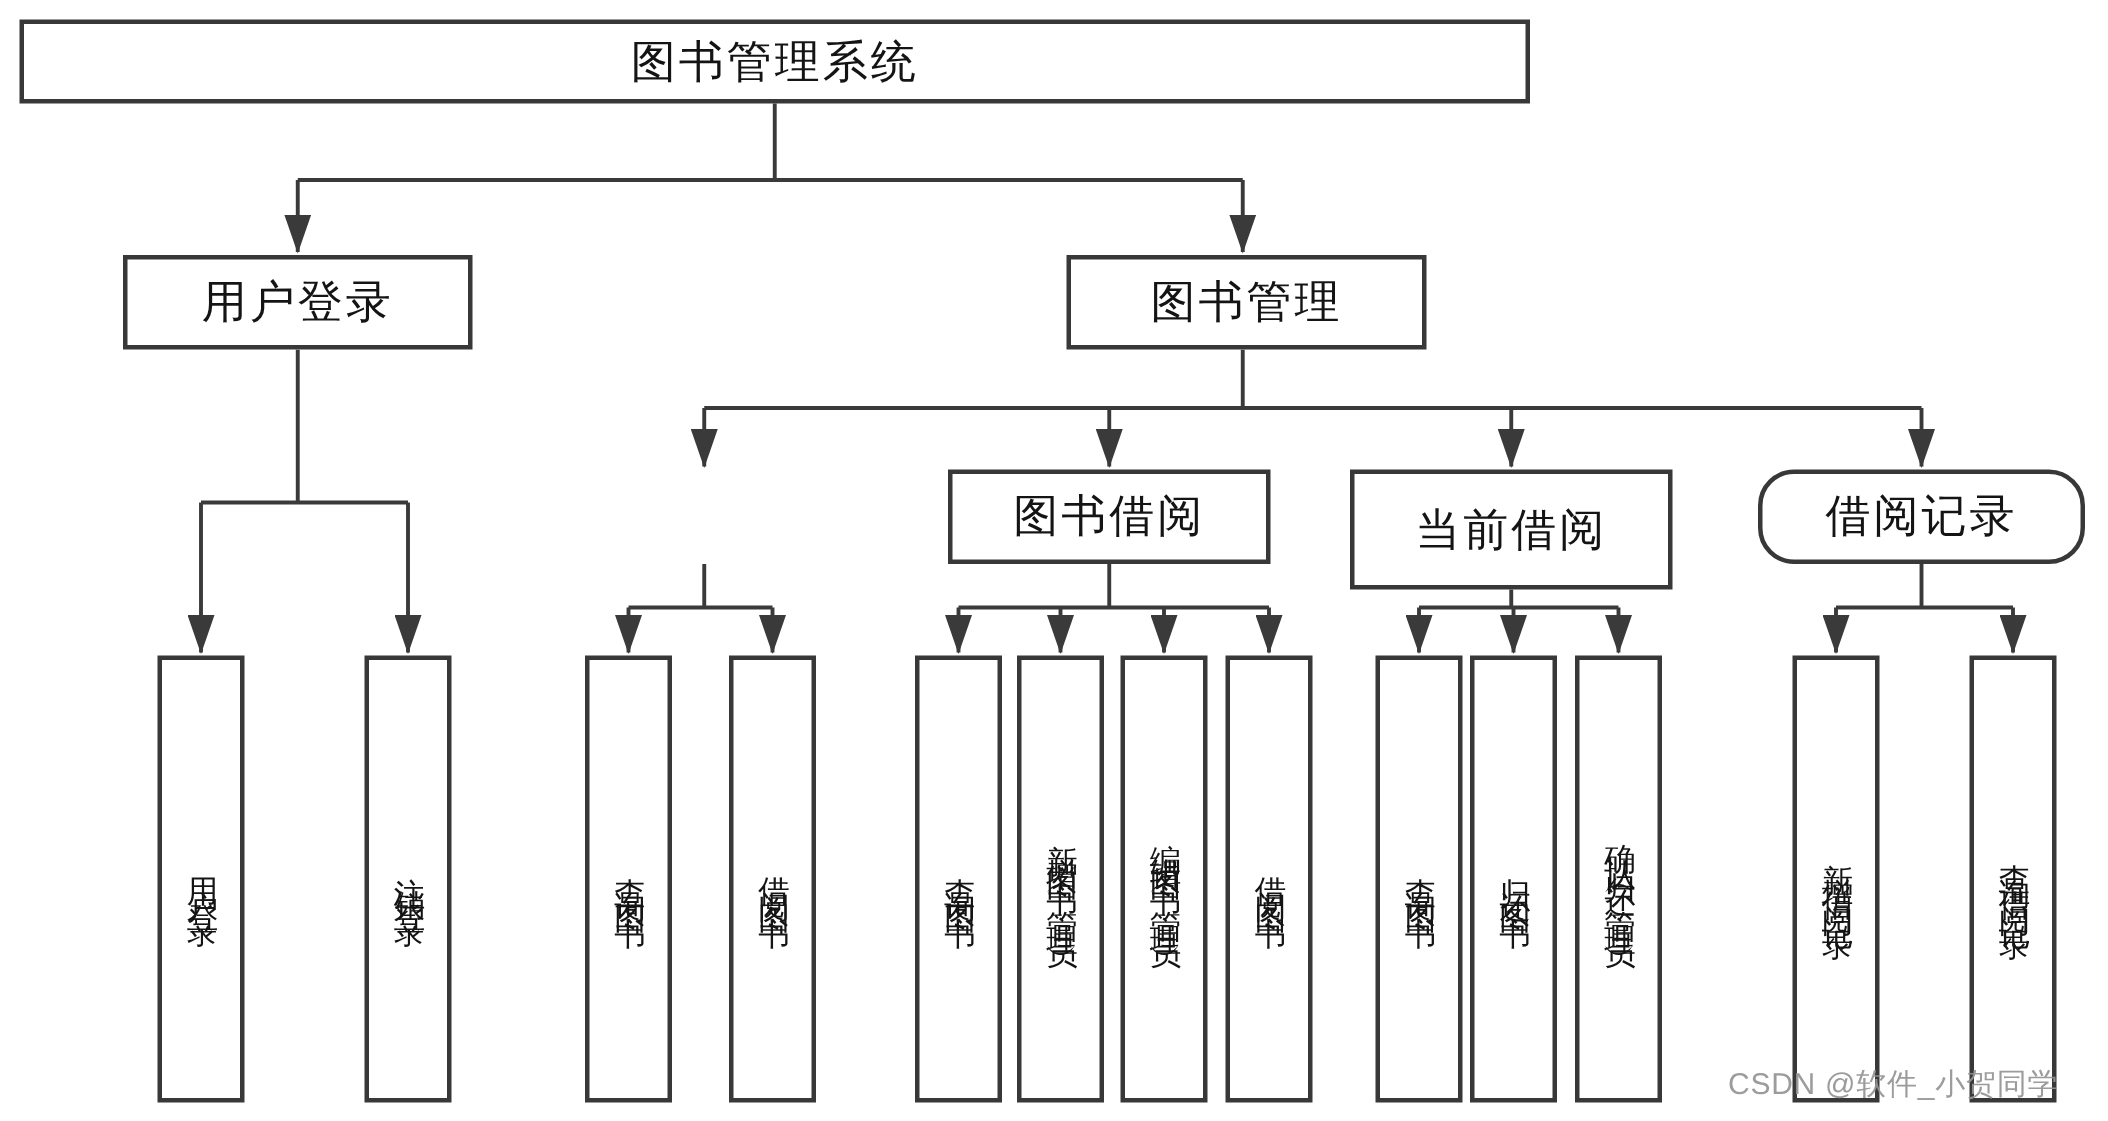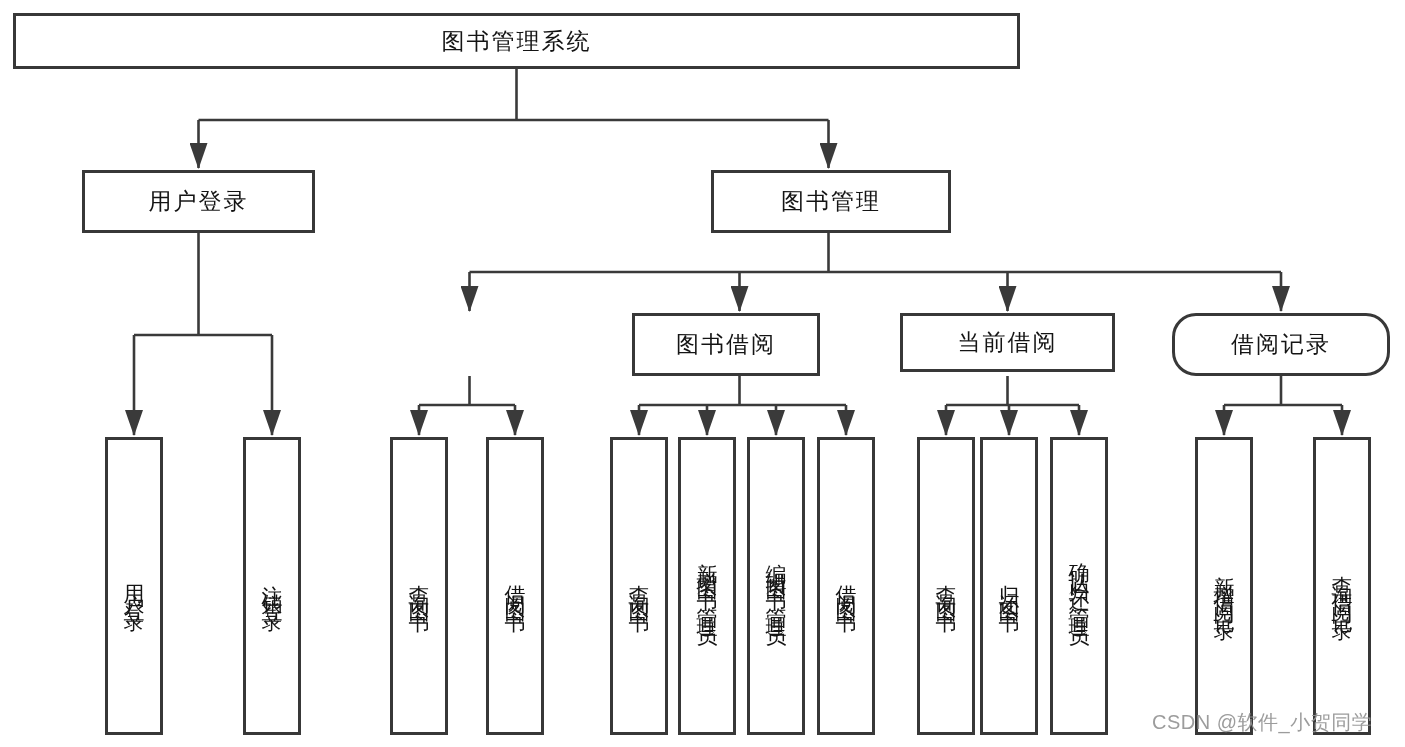--- a/index.html
+++ b/index.html
@@ -23,21 +23,21 @@
   }
   .node {
     position: absolute;
     box-sizing: border-box;
     border: 3px solid #383838;
     background: #ffffff;
     display: flex;
     align-items: center;
     justify-content: center;
     color: #141414;
-    font-size: 23px;
+    font-size: 30px;
     letter-spacing: 2px;
     z-index: 2;
     white-space: nowrap;
   }
   .vnode {
     position: absolute;
     box-sizing: border-box;
     border: 3px solid #383838;
     background: #ffffff;
     display: flex;
@@ -118,22 +118,22 @@
       <path d="M1224 405 V435" marker-end="url(#arrow)"></path>
       <path d="M1342 405 V435" marker-end="url(#arrow)"></path>
     </g>
   </svg>
 
   <div class="node" style="left:13px; top:13px; width:1007px; height:56px;">图书管理系统</div>
 
   <div class="node" style="left:82px; top:170px; width:233px; height:63px;">用户登录</div>
   <div class="node" style="left:711px; top:170px; width:240px; height:63px;">图书管理</div>
 
-  <div class="node" style="left:632px; top:313px; width:188px; height:63px;">图书借阅</div>
-  <div class="node" style="left:900px; top:313px; width:215px; height:59px;">当前借阅</div>
+  <div class="node" style="left:632px; top:313px; width:215px; height:63px;">图书借阅</div>
+  <div class="node" style="left:900px; top:313px; width:215px; height:80px;">当前借阅</div>
   <div class="node" style="left:1172px; top:313px; width:218px; height:63px;border-radius:24px;">借阅记录</div>
 
   <div class="vnode" style="left:105px;">用户登录</div>
   <div class="vnode" style="left:243px;">注销登录</div>
   <div class="vnode" style="left:390px;">查询图书</div>
   <div class="vnode" style="left:486px;">借阅图书</div>
   <div class="vnode" style="left:610px;">查询图书</div>
   <div class="vnode" style="left:678px;">新增图书（管理员）</div>
   <div class="vnode" style="left:747px;">编辑图书（管理员）</div>
   <div class="vnode" style="left:817px;">借阅图书</div>

